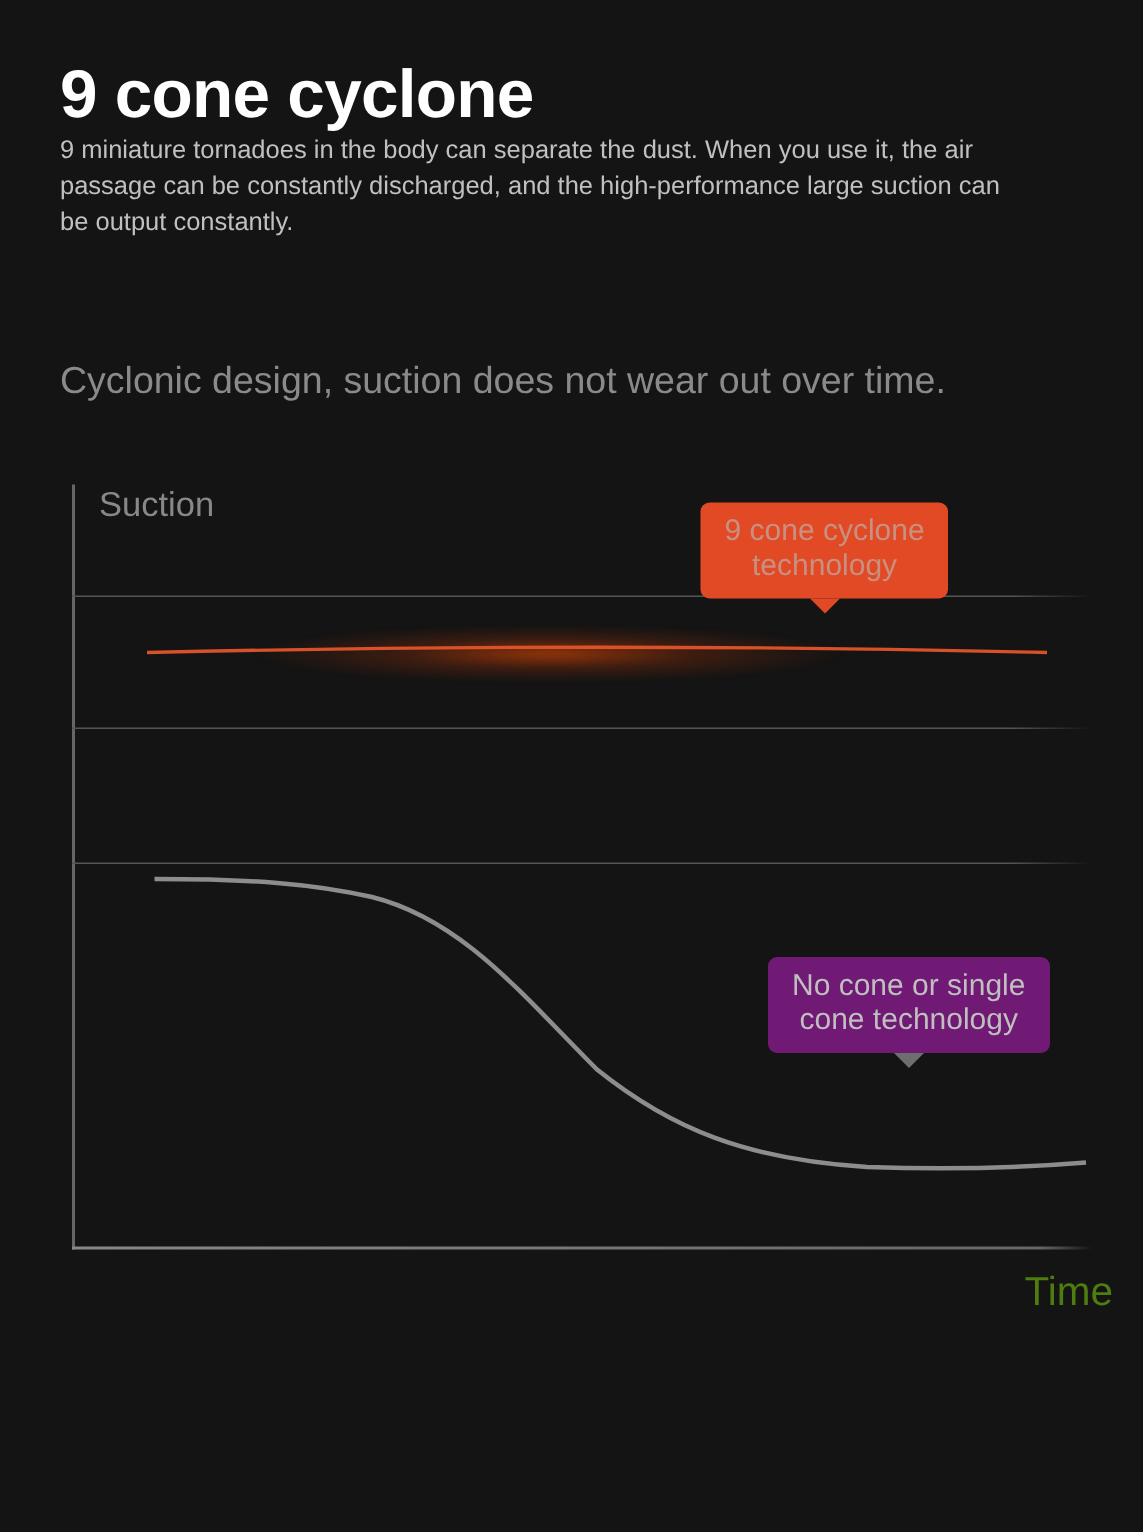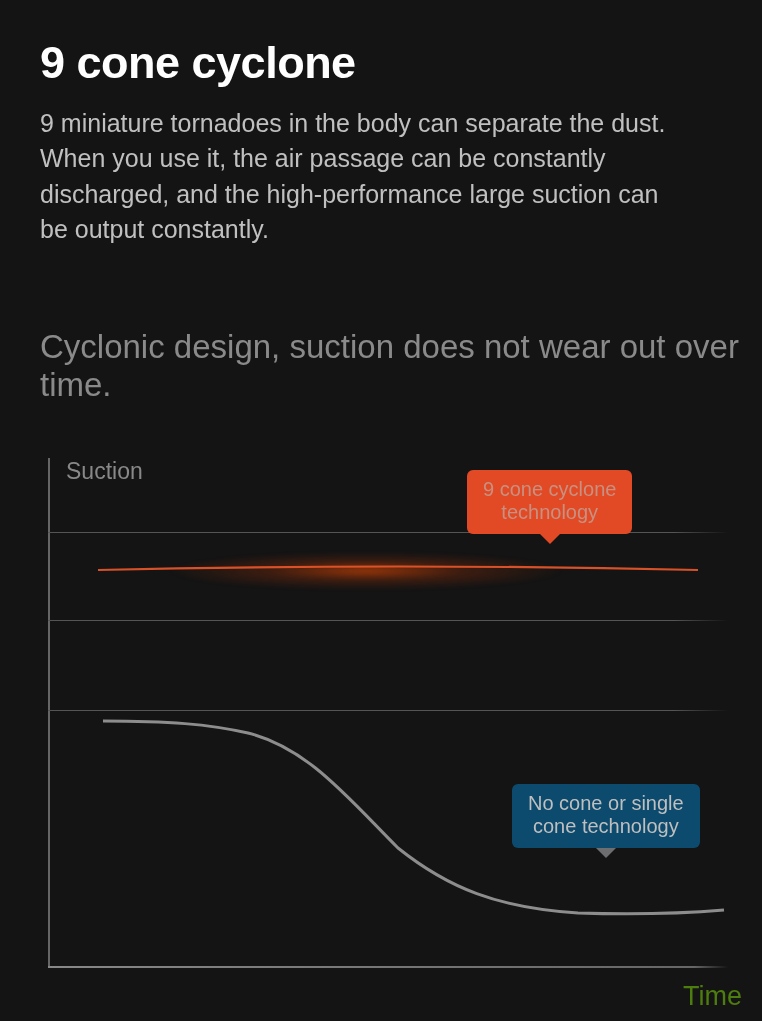--- a/index.html
+++ b/index.html
@@ -16,30 +16,29 @@
       position: relative;
     }
     .title {
       font-size: 45px;
       font-weight: 700;
       color: #fefefe;
       letter-spacing: -0.5px;
       line-height: 1.1;
     }
     .body-text {
-      margin-top: 18px;
-      font-size: 25px;
+      font-size: 17px;
       line-height: 1.42;
       color: #c0c0c0;
       font-weight: 400;
       max-width: 640px;
     }
     .subheading {
       margin-top: 80px;
-      font-size: 33px;
+      font-size: 25px;
       color: #8a8a8a;
       font-weight: 400;
     }
 
     
     .chart {
       position: relative;
       margin-top: 54px;
       margin-left: 8px;
       width: 680px;
@@ -140,23 +139,23 @@
     }
     .callout-orange {
       --callout-bg: #E24A25;
       background: #E24A25;
       left: 419px;
       top: 12px;
       color: #c89080;
     }
     .callout-grey {
       --callout-bg: #6C6E70;
-      background: #0c4a6e;
+      background: #701a75;
       left: 464px;
-      top: 326px;
+      top: 315px;
       color: #bfbfbf;
       text-align: center;
     }
   </style>
 </head>
 <body>
 
 <div class="page">
 
   <h1 class="title">9 cone cyclone</h1>

